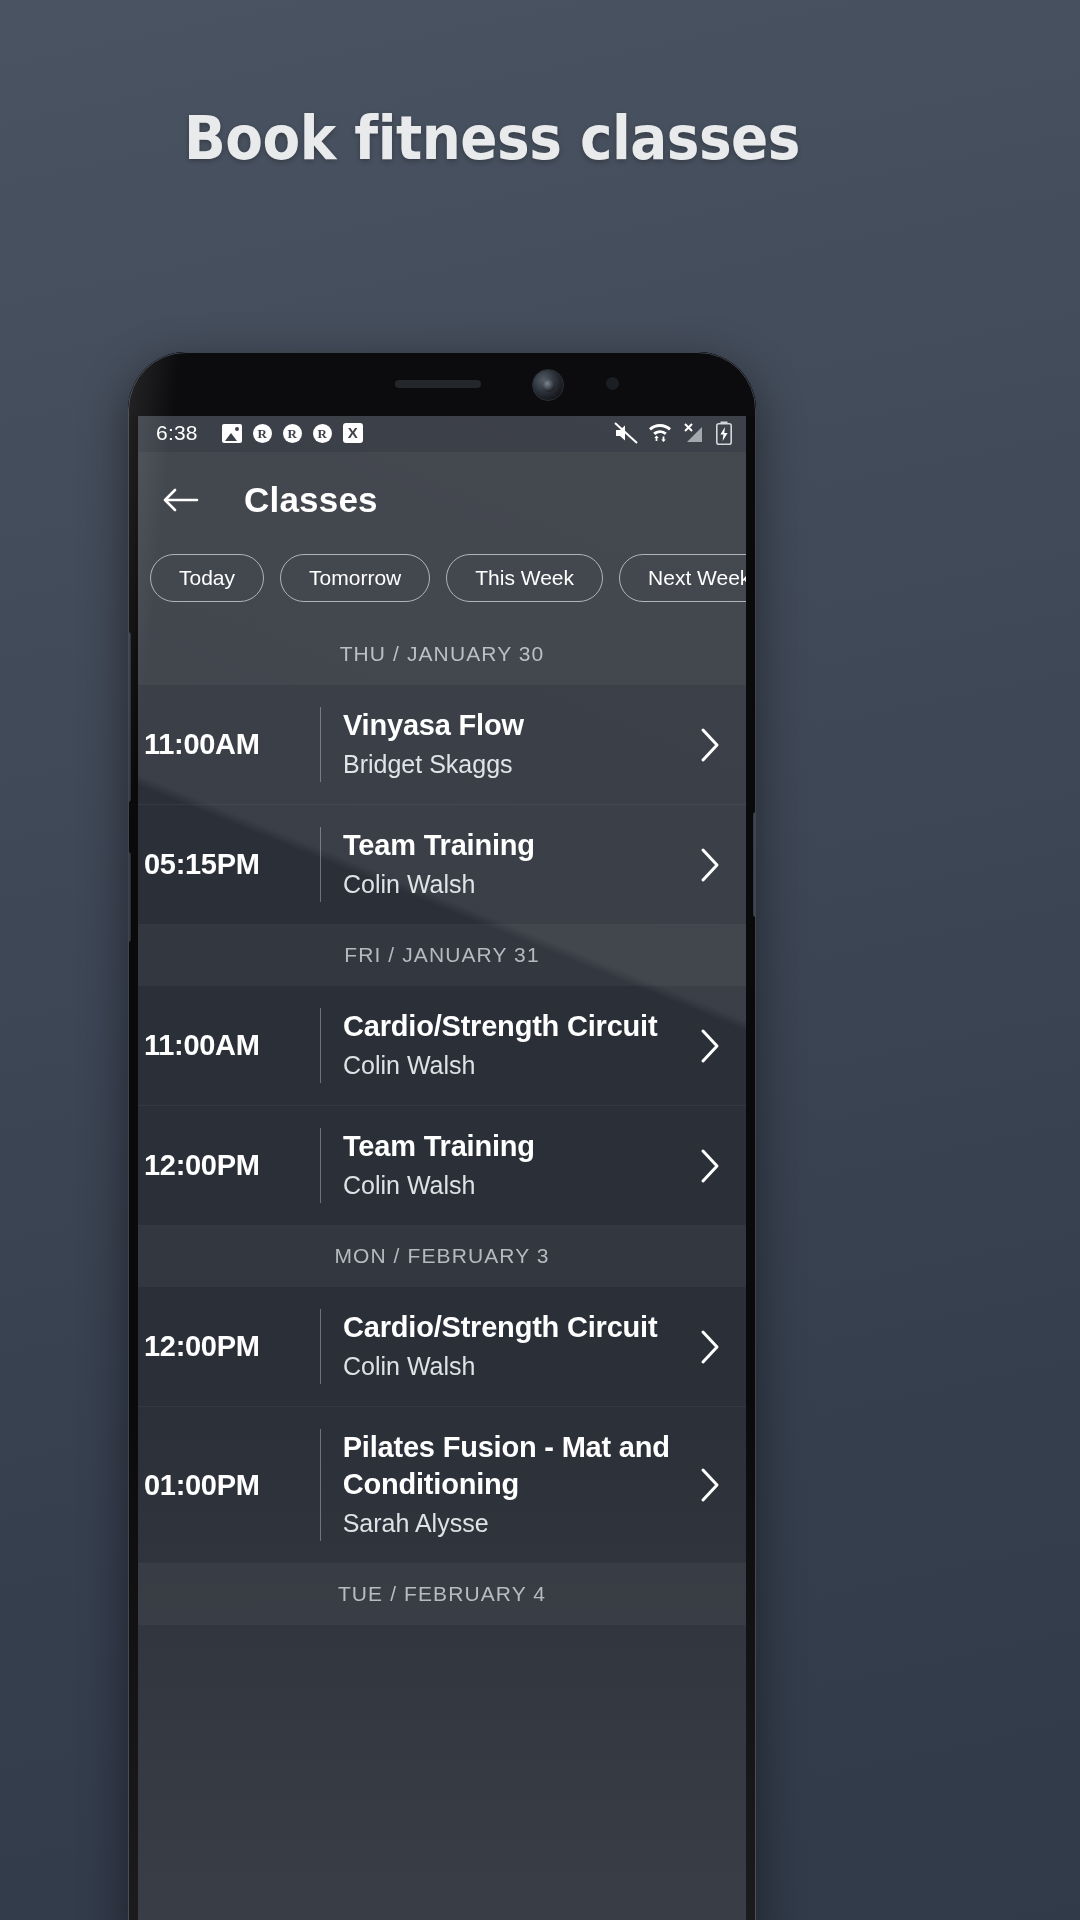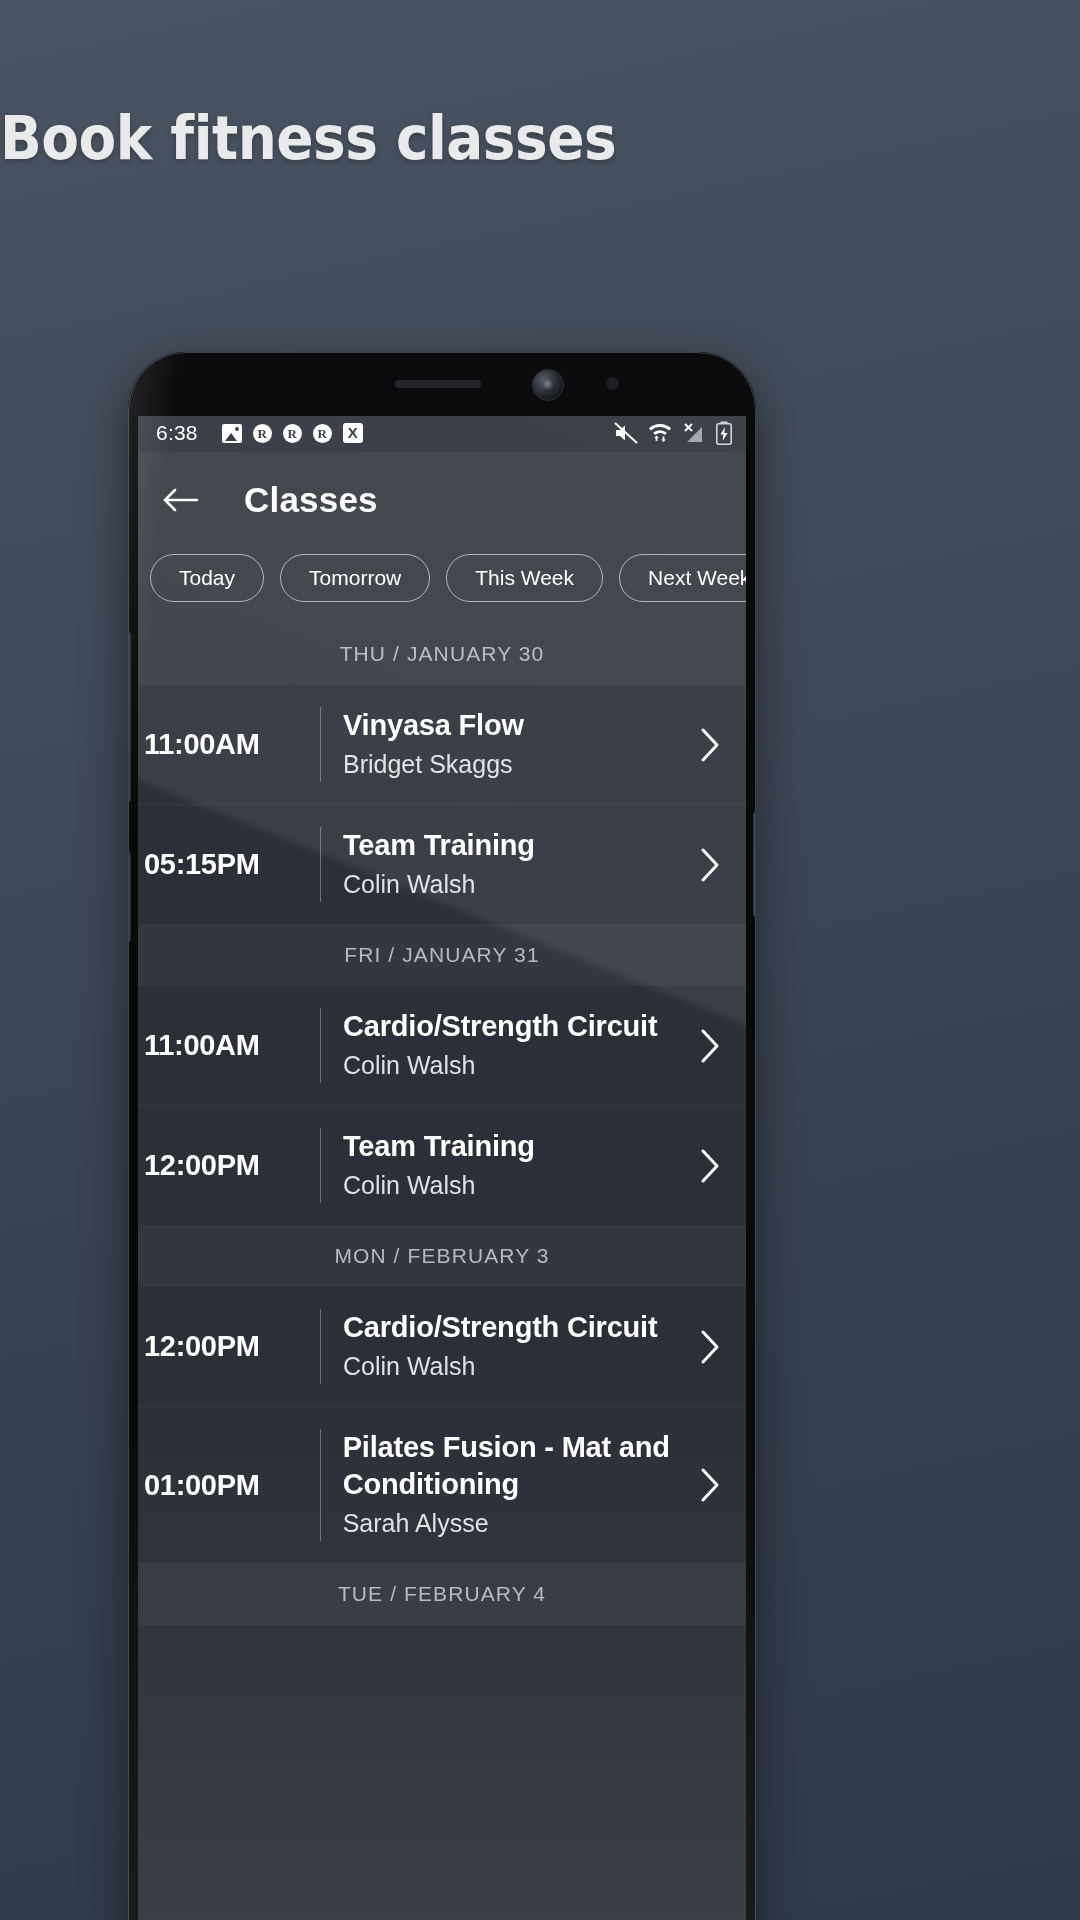--- a/index.html
+++ b/index.html
@@ -15,20 +15,21 @@
     background: linear-gradient(168deg, #4a5361 0%, #444d5b 22%, #3d4655 48%, #363f4e 72%, #313a49 100%);
     position: relative;
   }
 
   
   .headline {
     position: absolute;
     top: 104px;
     left: 0;
     width: 984px;
+    text-align: center;
     color: #e8eaec;
     font-family: "DejaVu Sans Condensed", "Liberation Sans Narrow", "Liberation Sans", sans-serif;
     font-weight: bold;
     font-size: 61px;
     line-height: 68px;
     letter-spacing: -0.5px;
     text-shadow: 0 2px 5px rgba(0,0,0,0.25);
   }
   .headline .l2 { display: block; }
 

